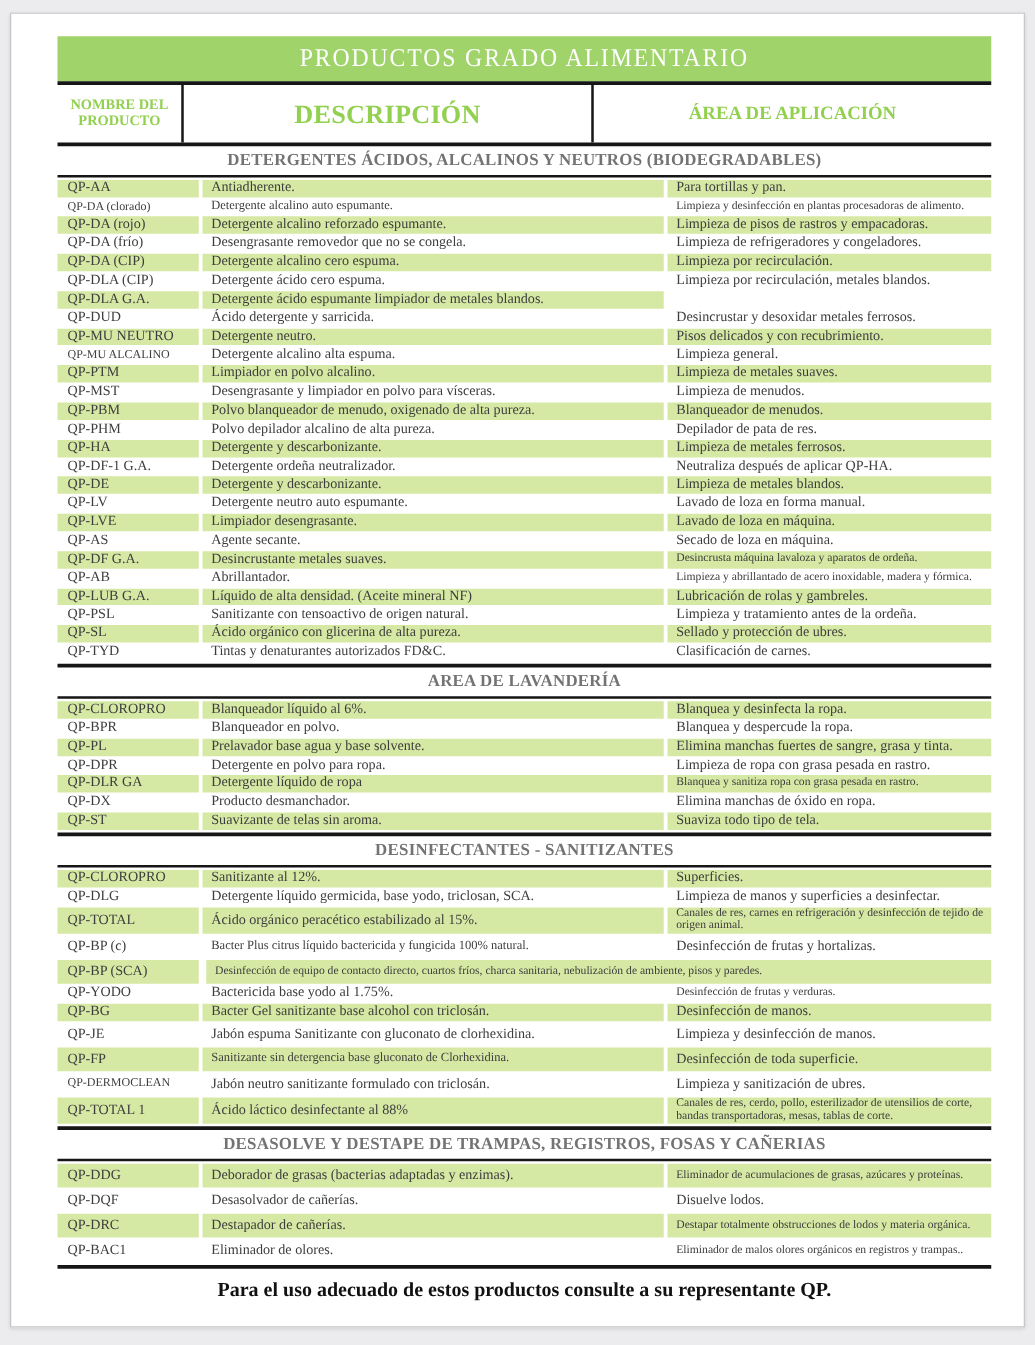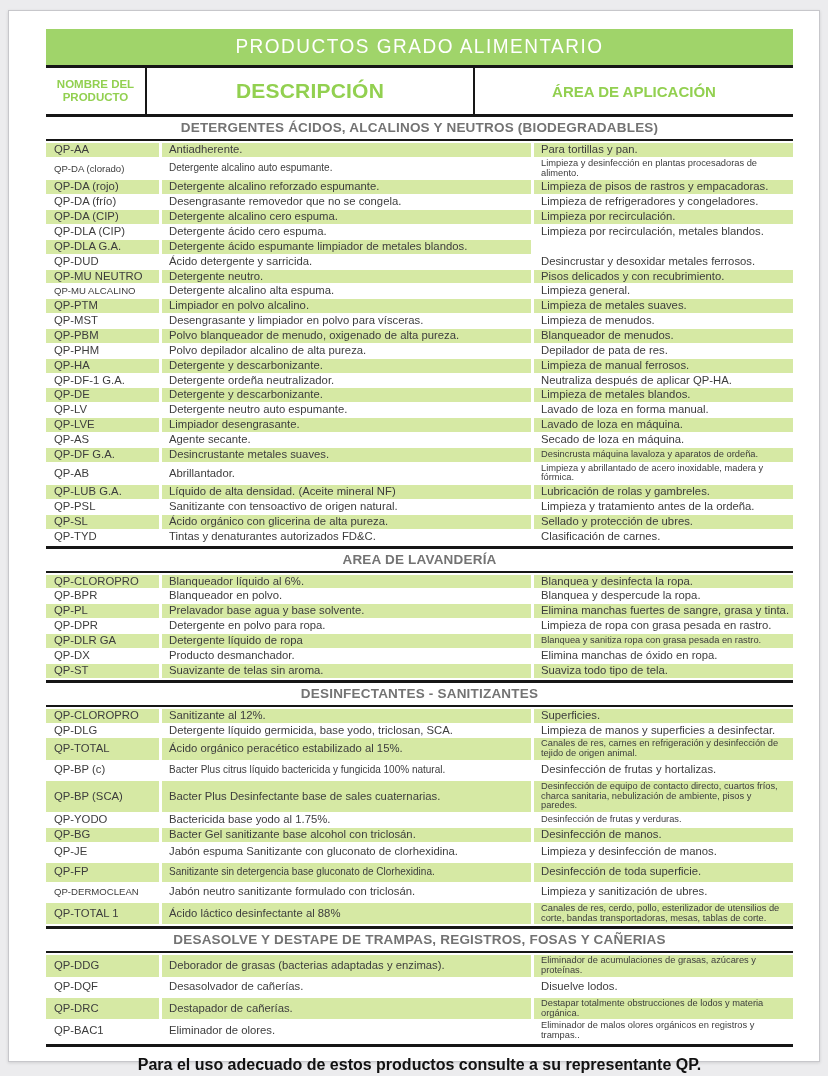--- a/index.html
+++ b/index.html
@@ -11,20 +11,21 @@
     overflow: hidden;
   }
   .page {
     position: absolute;
     left: 8px; top: 10px;
     width: 812px; height: 1052px;
     background: #ffffff;
     border: 1px solid #c7c7cb;
     box-shadow: 0 1px 3px rgba(0,0,0,.12);
     padding: 18px 26px 0 37px;
+    font-family: Liberation Serif, serif;
   }
   
   .banner {
     height: 36px;
     background: var(--banner-green, #a0d46a);
     display: flex; align-items: center; justify-content: center;
   }
   .banner-title {
     color: #ffffff;
     font-size: 19px;
@@ -225,21 +226,21 @@
     <div class="cell-desc">Polvo depilador alcalino de alta pureza.</div>
     <div class="gut"></div>
     <div class="cell-area">Depilador de pata de res.</div>
   </div>
 
   <div class="row green">
     <div class="cell-name">QP-HA</div>
     <div class="gut"></div>
     <div class="cell-desc">Detergente y  descarbonizante.</div>
     <div class="gut"></div>
-    <div class="cell-area">Limpieza de manual ferrosos.</div>
+    <div class="cell-area">Limpieza de metales ferrosos.</div>
   </div>
 
   <div class="row">
     <div class="cell-name">QP-DF-1 G.A.</div>
     <div class="gut"></div>
     <div class="cell-desc">Detergente ordeña neutralizador.</div>
     <div class="gut"></div>
     <div class="cell-area">Neutraliza después de aplicar QP-HA.</div>
   </div>
 
@@ -417,21 +418,20 @@
     <div class="cell-name">QP-BP (c)</div>
     <div class="gut"></div>
     <div class="cell-desc small">Bacter Plus citrus líquido bactericida y fungicida 100% natural.</div>
     <div class="gut"></div>
     <div class="cell-area">Desinfección de frutas y hortalizas.</div>
   </div>
 
   <div class="row green tall">
     <div class="cell-name">QP-BP (SCA)</div>
     <div class="gut"></div>
-    <div class="cell-desc">Bacter Plus Desinfectante base de sales cuaternarias.</div>
     <div class="gut"></div>
     <div class="cell-area small">Desinfección  de equipo de contacto directo, cuartos fríos, charca sanitaria, nebulización de ambiente, pisos  y paredes.</div>
   </div>
 
   <div class="row">
     <div class="cell-name">QP-YODO</div>
     <div class="gut"></div>
     <div class="cell-desc">Bactericida base yodo al 1.75%.</div>
     <div class="gut"></div>
     <div class="cell-area small">Desinfección de frutas y verduras.</div>

